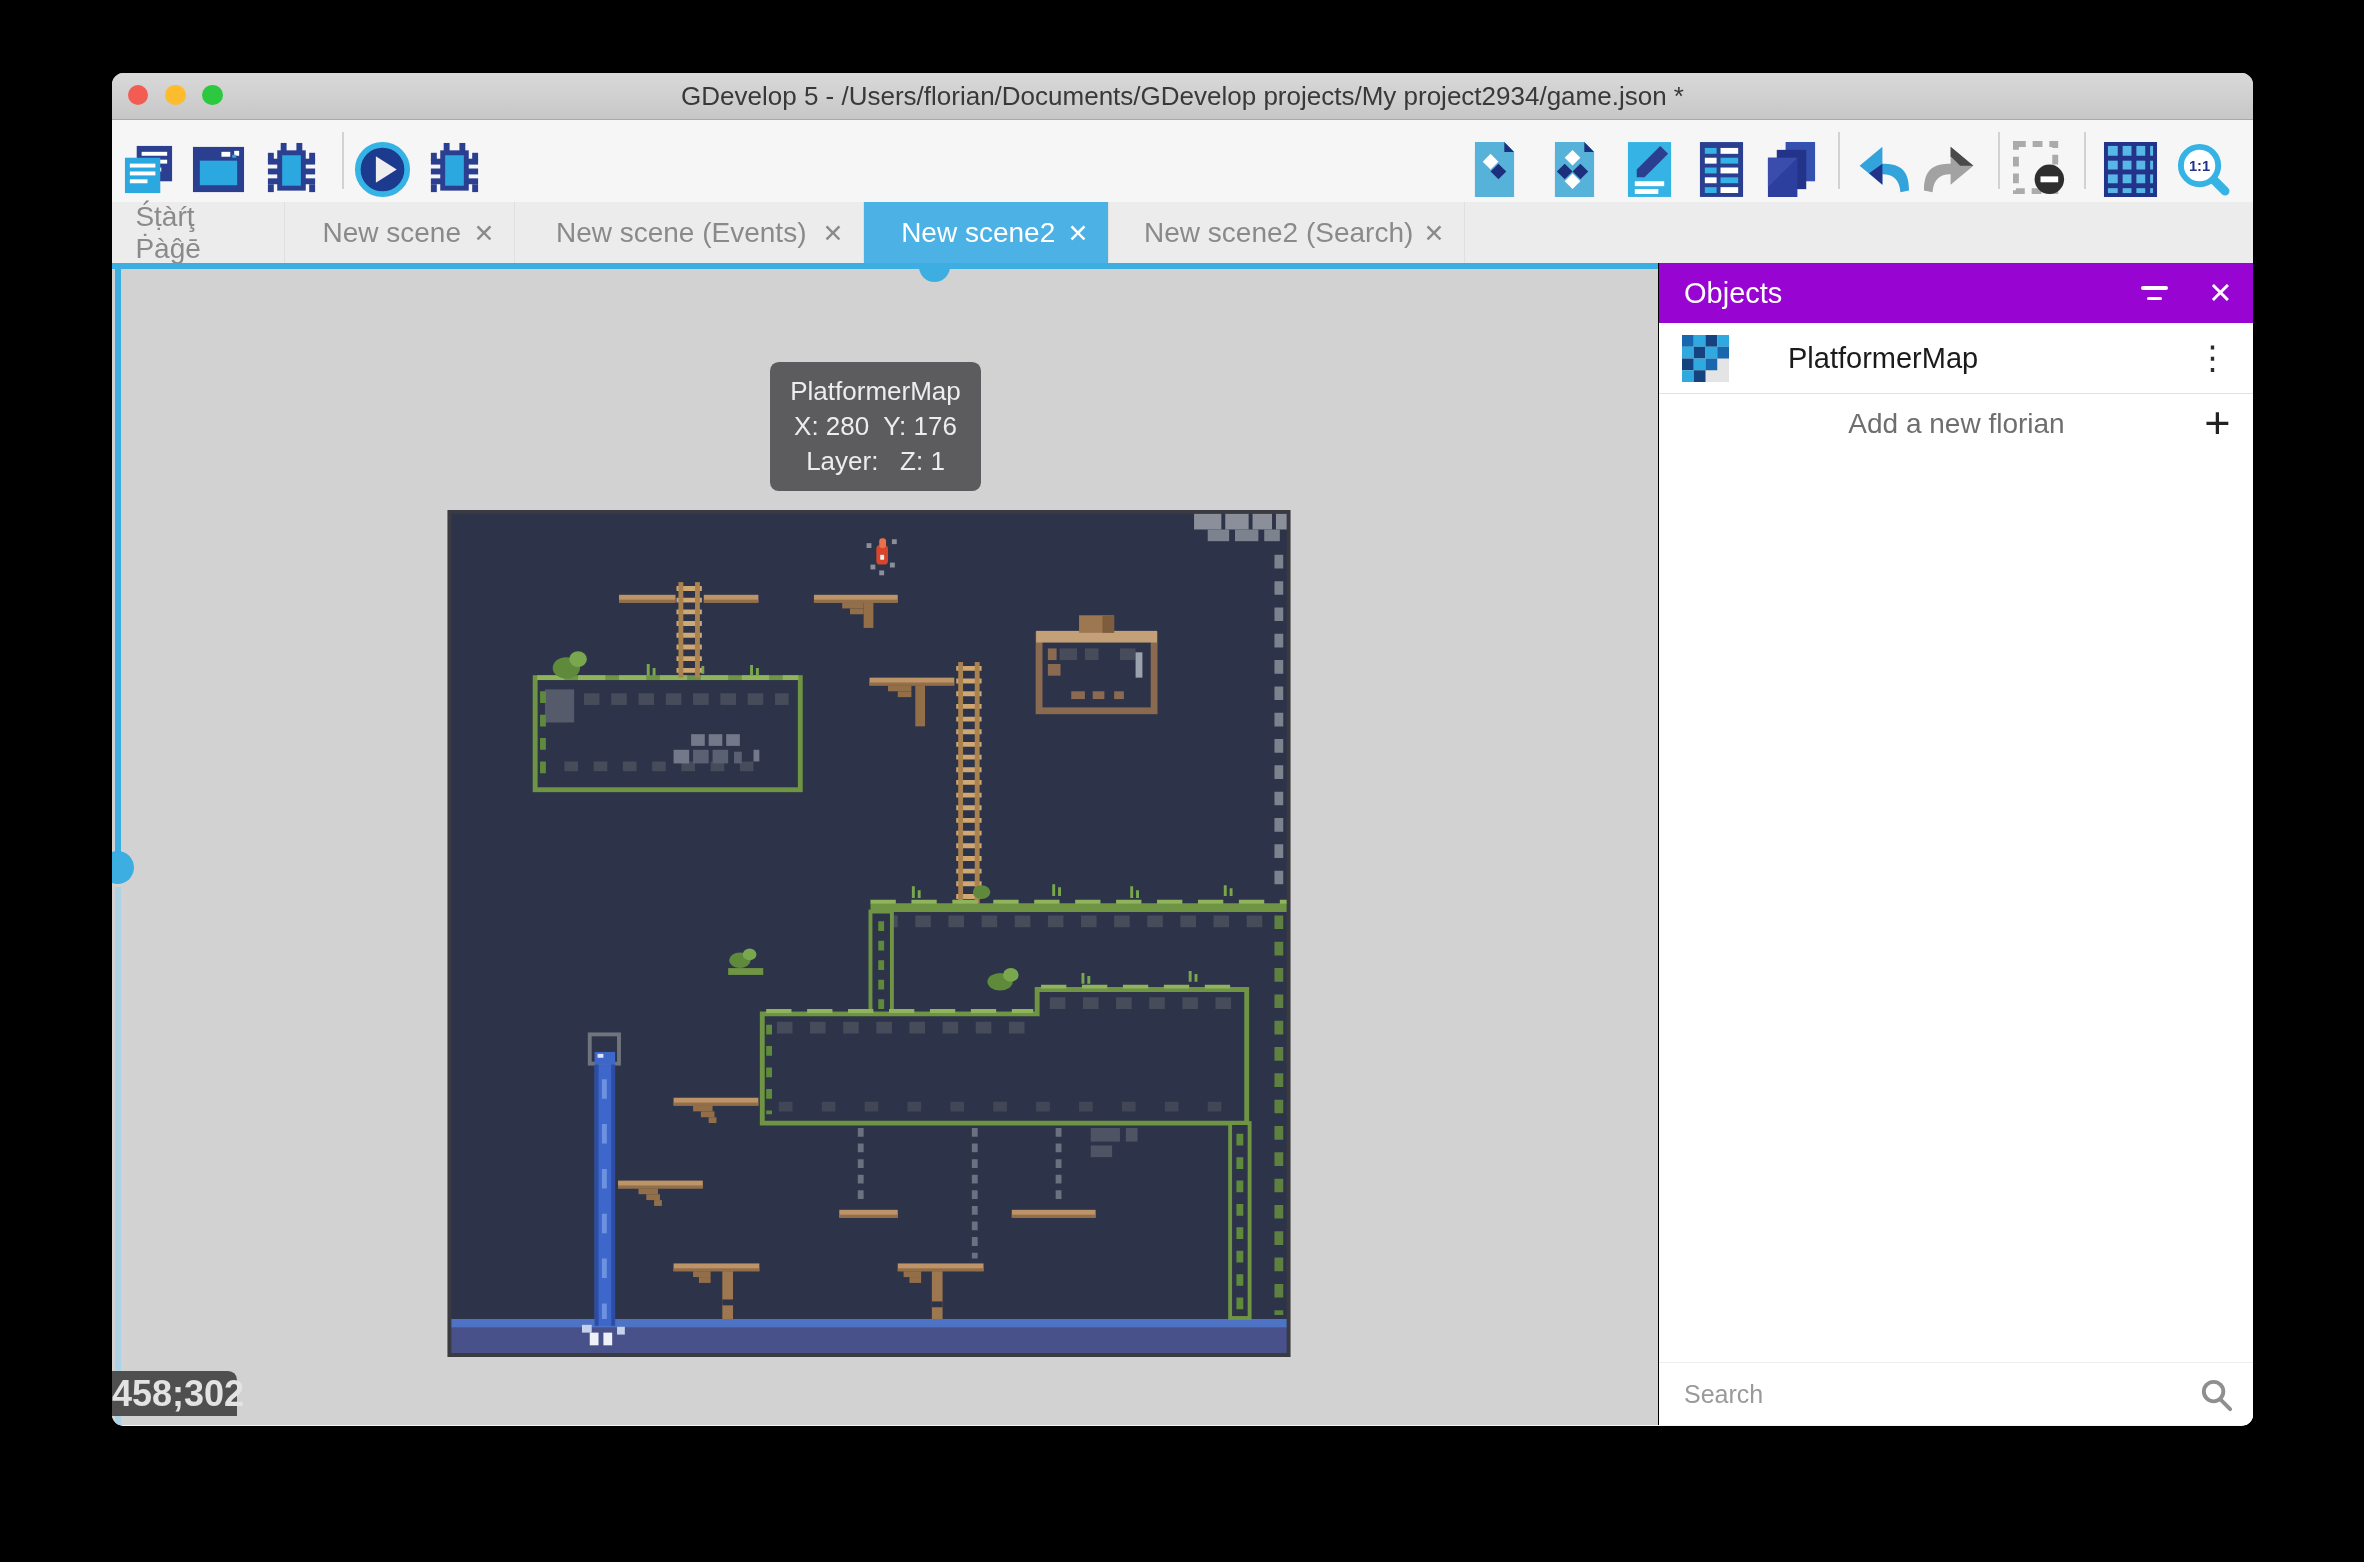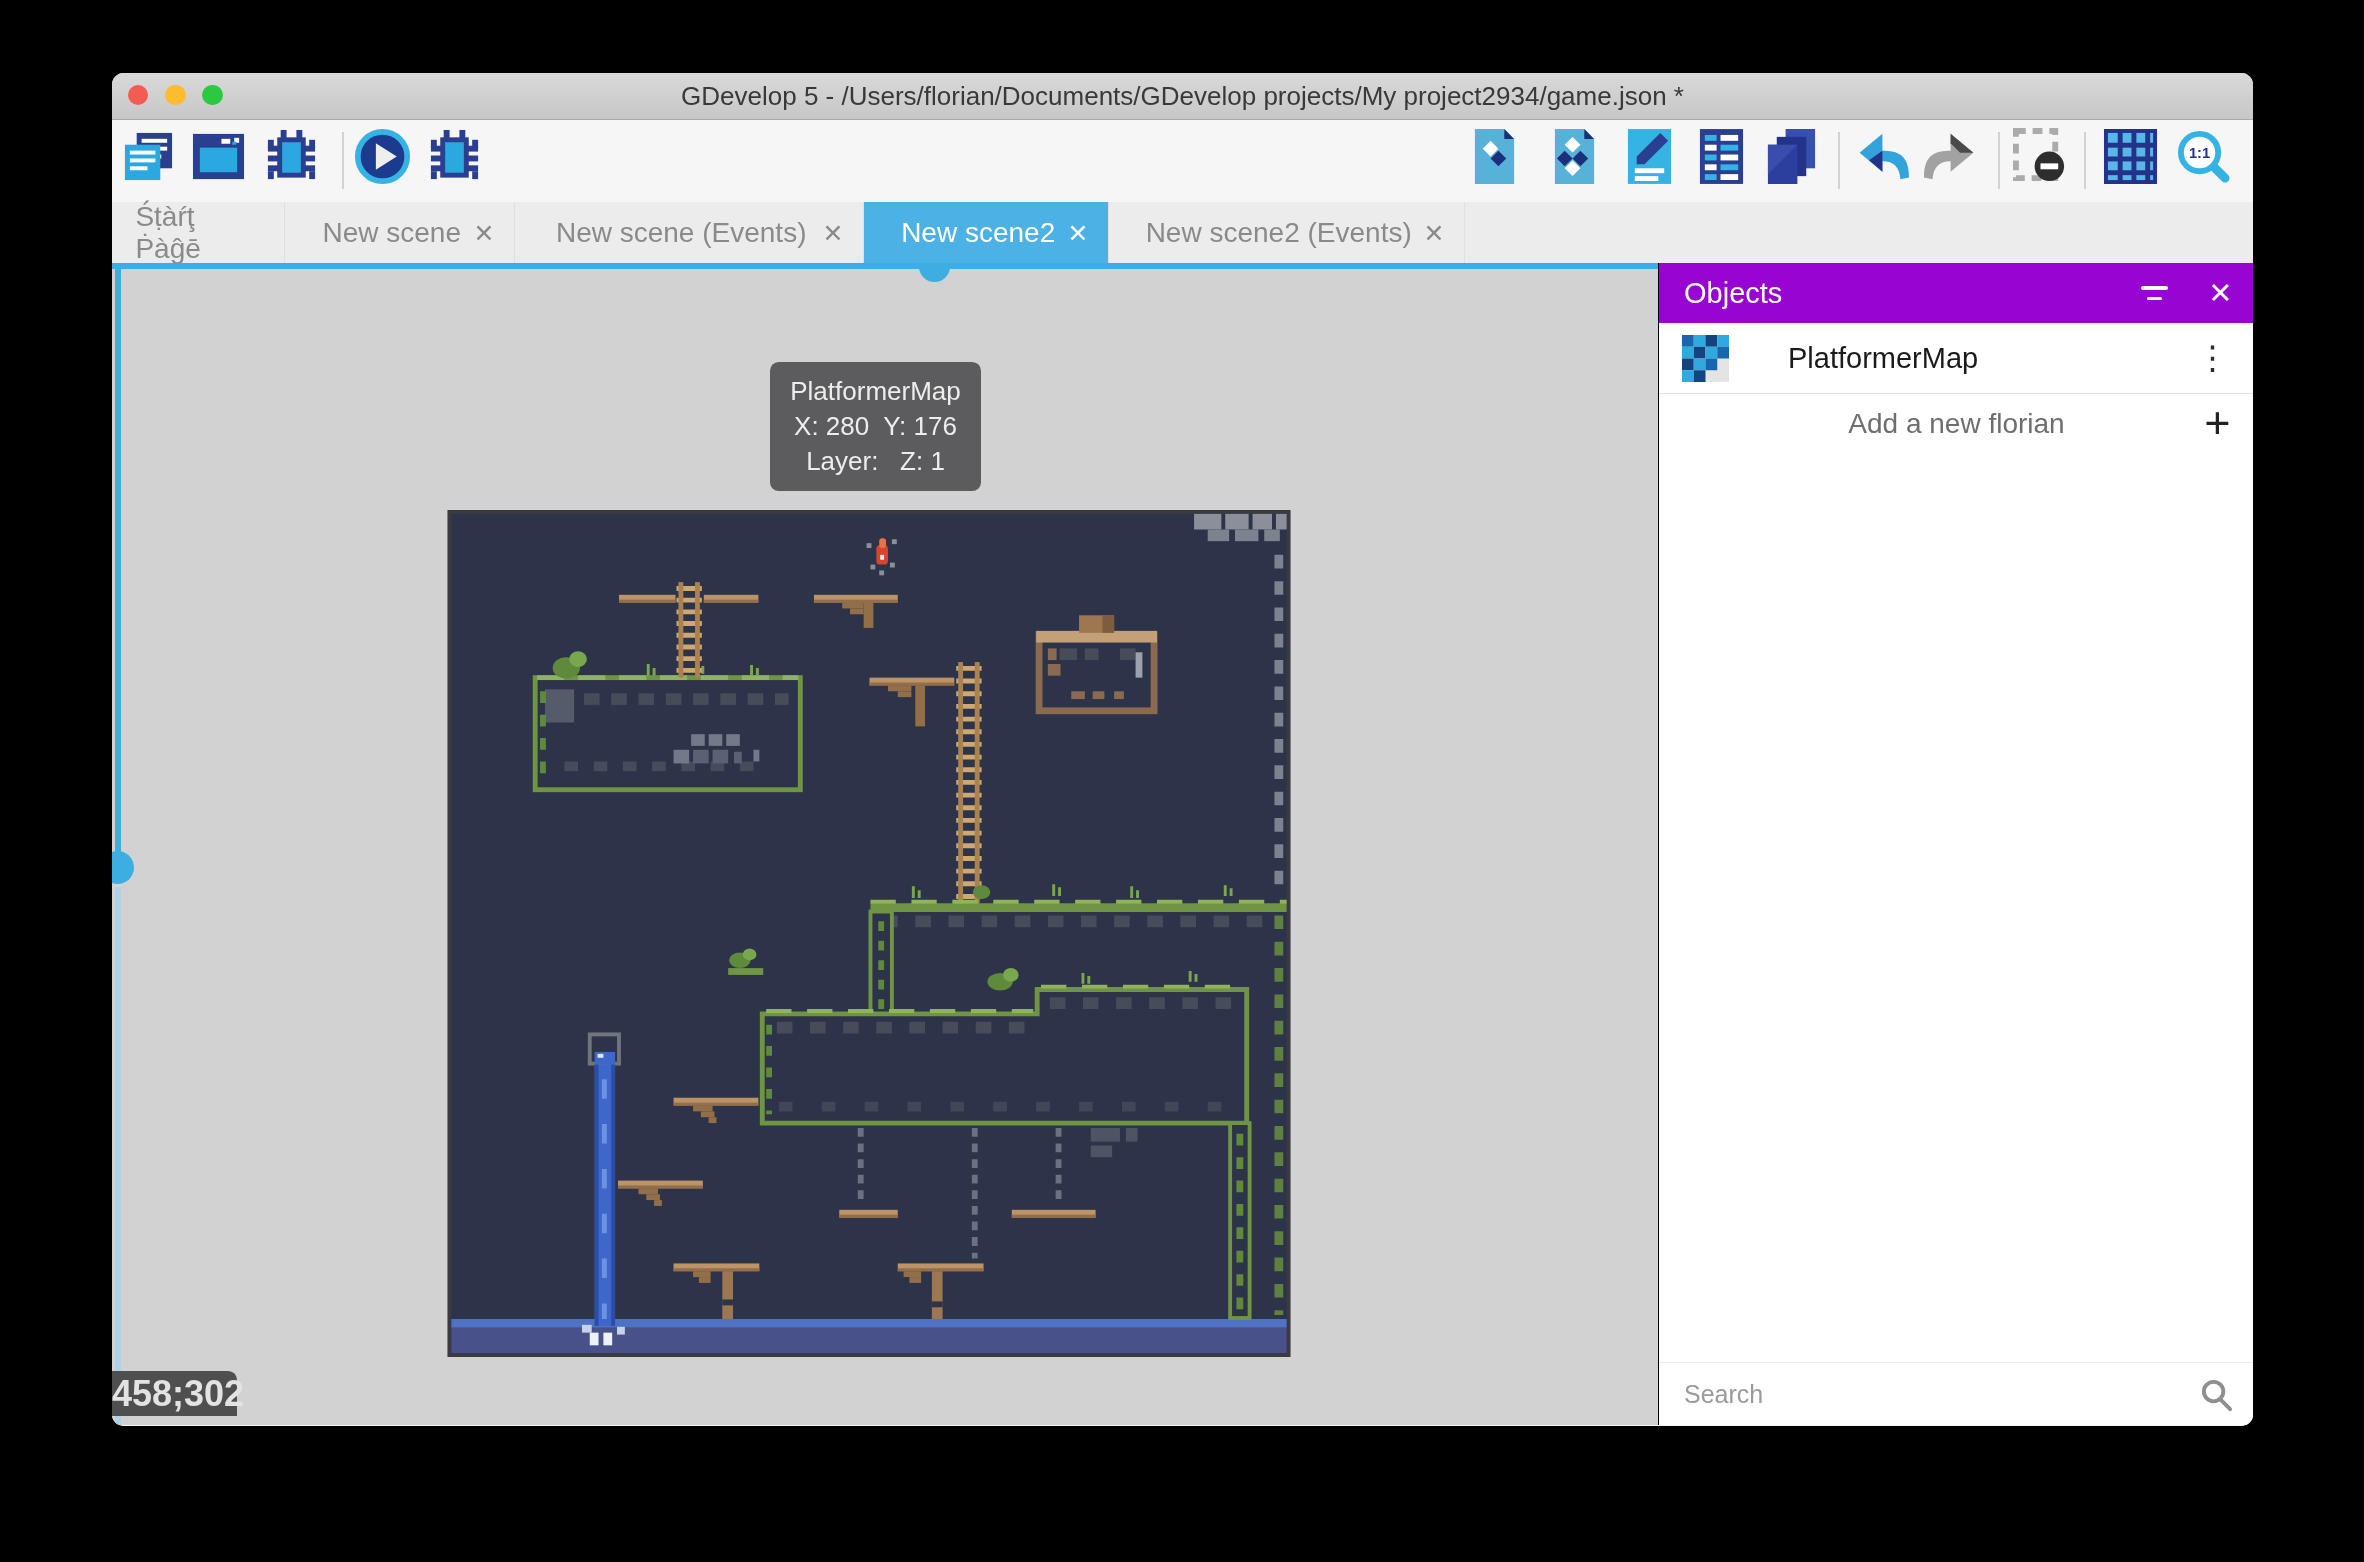--- a/index.html
+++ b/index.html
@@ -12,21 +12,21 @@
   .titlebar{position:absolute;left:0;top:0;width:100%;height:46px;
             background:linear-gradient(#d9d9d9,#c7c7c7);border-bottom:1px solid #a9a9a9;}
   .tl{position:absolute;top:11.7px;width:20.5px;height:20.5px;border-radius:50%;}
   .tl.red{left:15.6px;background:#f25c53;}
   .tl.yellow{left:53px;background:#fdbc2e;}
   .tl.green{left:90px;background:#2bc840;}
   .title-text{position:absolute;left:0;right:0;top:0;height:46px;line-height:46px;
               text-align:center;font-size:26px;color:#393939;}
   
   .toolbar{position:absolute;left:0;top:47px;width:100%;height:82px;background:#f6f6f6;}
-  .tbtn{position:absolute;top:7px;width:57px;height:59px;display:flex;align-items:center;
+  .tbtn{position:absolute;top:20px;width:57px;height:59px;display:flex;align-items:center;
         justify-content:center;cursor:pointer;}
   .tsep{position:absolute;top:11.7px;width:2px;height:57px;background:#d2d2d2;}
   
   .tabbar{position:absolute;left:0;top:129px;width:100%;height:61px;background:#ececec;display:flex;}
   .tab{position:relative;height:61px;display:flex;align-items:center;justify-content:center;
        font-size:28px;color:#8a8a8a;box-sizing:border-box;border-right:1px solid #e0e0e0;}
   .tab .closex{position:absolute;right:19.5px;top:50%;transform:translateY(-50%);
        font-size:25px;color:#8a8a8a;cursor:pointer;}
   .tab.active{background:#4cb2e5;color:#fff;}
   .tab.active .closex{color:#fff;}
@@ -261,21 +261,21 @@
     </div>
     <div class="tab" style="width:349px">
       <span class="lbl">New scene (Events)</span>
       <span class="closex">✕</span>
     </div>
     <div class="tab active" style="width:245px">
       <span class="lbl">New scene2</span>
       <span class="closex">✕</span>
     </div>
     <div class="tab" style="width:356px">
-      <span class="lbl">New scene2 (Events)</span>
+      <span class="lbl">New scene2 (Search)</span>
       <span class="closex">✕</span>
     </div>
   </div>
 
   <div class="content">
 
     <div class="canvas">
       <div class="hscroll"></div>
       <div class="hknob"></div>
       <div class="vscroll-solid"></div>

